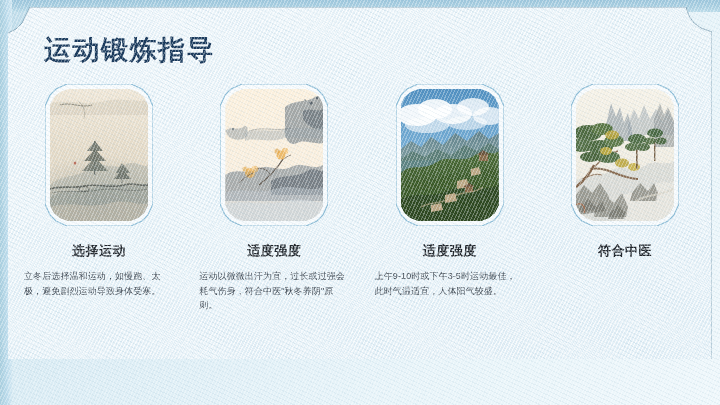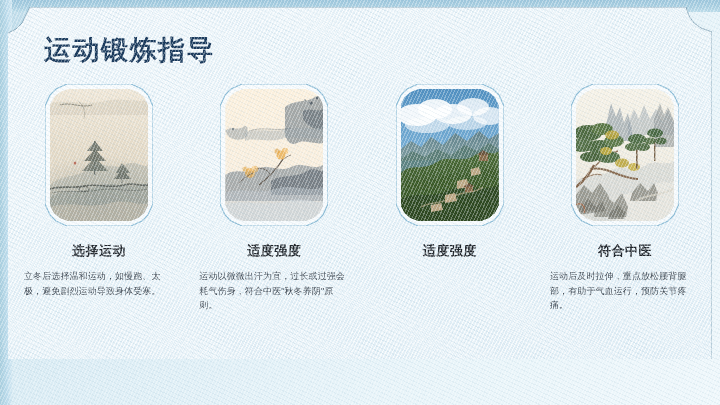--- a/index.html
+++ b/index.html
@@ -283,20 +283,21 @@
               <rect x="78" y="66" width="9" height="6"></rect>
               <path d="M76,66 L82,61 L89,66 Z" fill="#6d4f38"></path>
               <rect x="64" y="98" width="8" height="5"></rect>
               <path d="M62,98 L68,94 L74,98 Z" fill="#6d4f38"></path>
             </g>
             <path d="M20,118 C30,112 40,116 52,108 C62,101 72,106 82,98" stroke="#cdb896" stroke-width="1.4" fill="none" opacity=".55"></path>
           </svg>
         </div>
       </div>
       <div class="card-title">适度强度</div>
+      <div class="card-body">上午9-10时或下午3-5时运动最佳，此时气温适宜，人体阳气较盛。</div>
     </div>
 
     <div class="card">
       <div class="frame">
         <div class="frame-border">
           <svg width="108" height="142" viewBox="0 0 108 142">
             <path d="M0,22 L5,11 L11,5 L22,0 L86,0 L97,5 L103,11 L108,22
                      L108,120 L103,131 L97,137 L86,142 L22,142 L11,137 L5,131 L0,120 Z" fill="#ffffff" fill-opacity=".55" stroke="#8cbcd6" stroke-width="1.2"></path>
           </svg>
         </div>
@@ -360,19 +361,18 @@
               <ellipse cx="79" cy="44" rx="8" ry="4.5" fill="#3c5e34"></ellipse>
               <ellipse cx="74" cy="52" rx="6" ry="3.5" fill="#466537"></ellipse>
               <ellipse cx="85" cy="52" rx="6" ry="3.5" fill="#426036"></ellipse>
             </g>
             <path d="M0,116 C6,112 10,118 8,124" stroke="#b8663c" stroke-width="1.4" fill="none" opacity=".6"></path>
             <path d="M60,112 C72,104 82,108 98,100" stroke="#d8d4c8" stroke-width="2" fill="none" opacity=".7"></path>
           </svg>
         </div>
       </div>
       <div class="card-title">符合中医</div>
-      <div class="card-body">运动后及时拉伸，重点放松腰背腿部，有助于气血运行，预防关节疼痛。</div>
     </div>
 
   </div>
 
   <div class="texture"></div>
 </div>
 
 </body></html>

